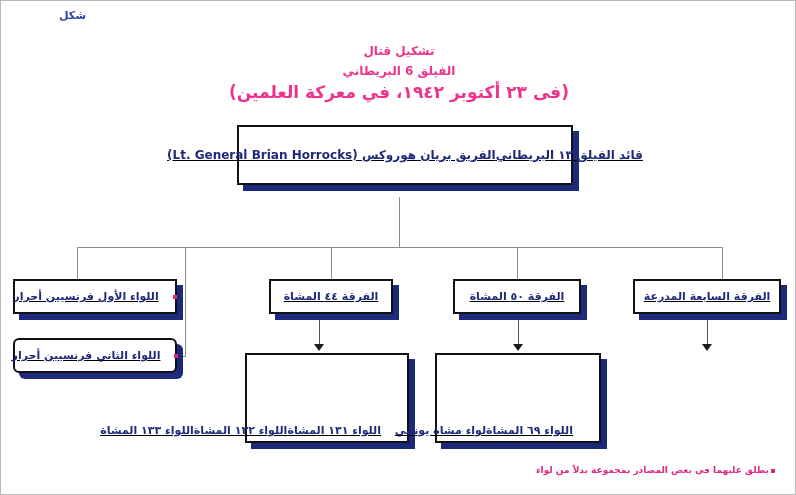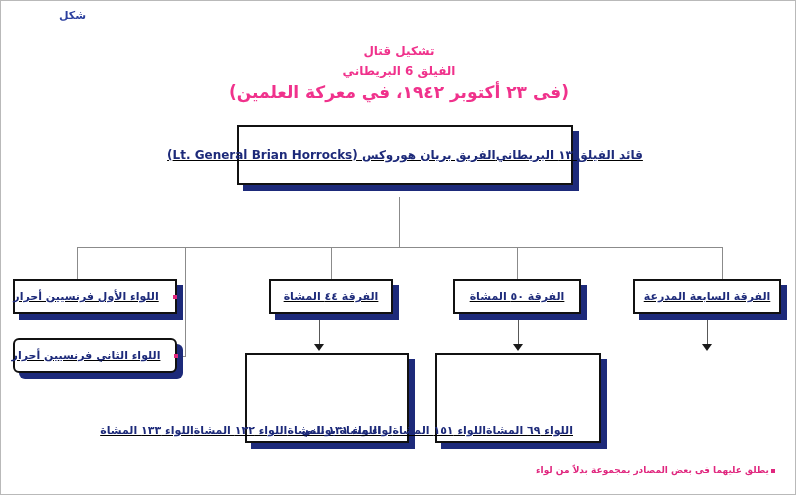--- a/index.html
+++ b/index.html
@@ -232,21 +232,20 @@
     <div class="box-inner top-align">
       <div class="bx-line">اللواء ١٣١ المشاة</div>
       <div class="bx-line">اللواء ١٣٢ المشاة</div>
       <div class="bx-line">اللواء ١٣٣ المشاة</div>
     </div>
   </div>
 
   <div class="box det-box" id="det50-box">
     <div class="box-inner top-align">
       <div class="bx-line">اللواء ٦٩ المشاة</div>
-      <div class="bx-line">اللواء ١٥١ المشاة</div>
       <div class="bx-line">لواء مشاة يوناني</div>
     </div>
   </div>
 
 
   <div class="footnote">
     <span class="fn-bullet"></span><span>يطلق عليهما فى بعض المصادر بمجموعة بدلاً من لواء</span>
   </div>
 
 </div>

